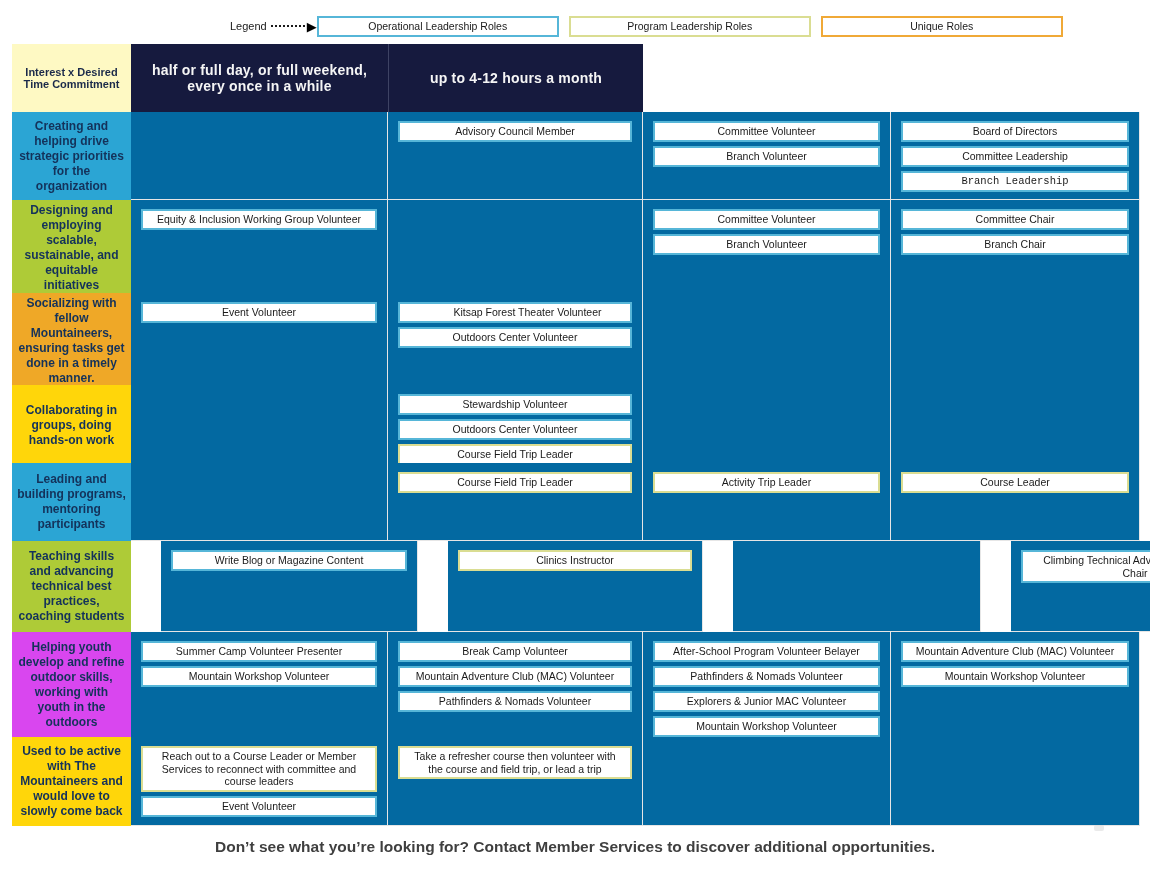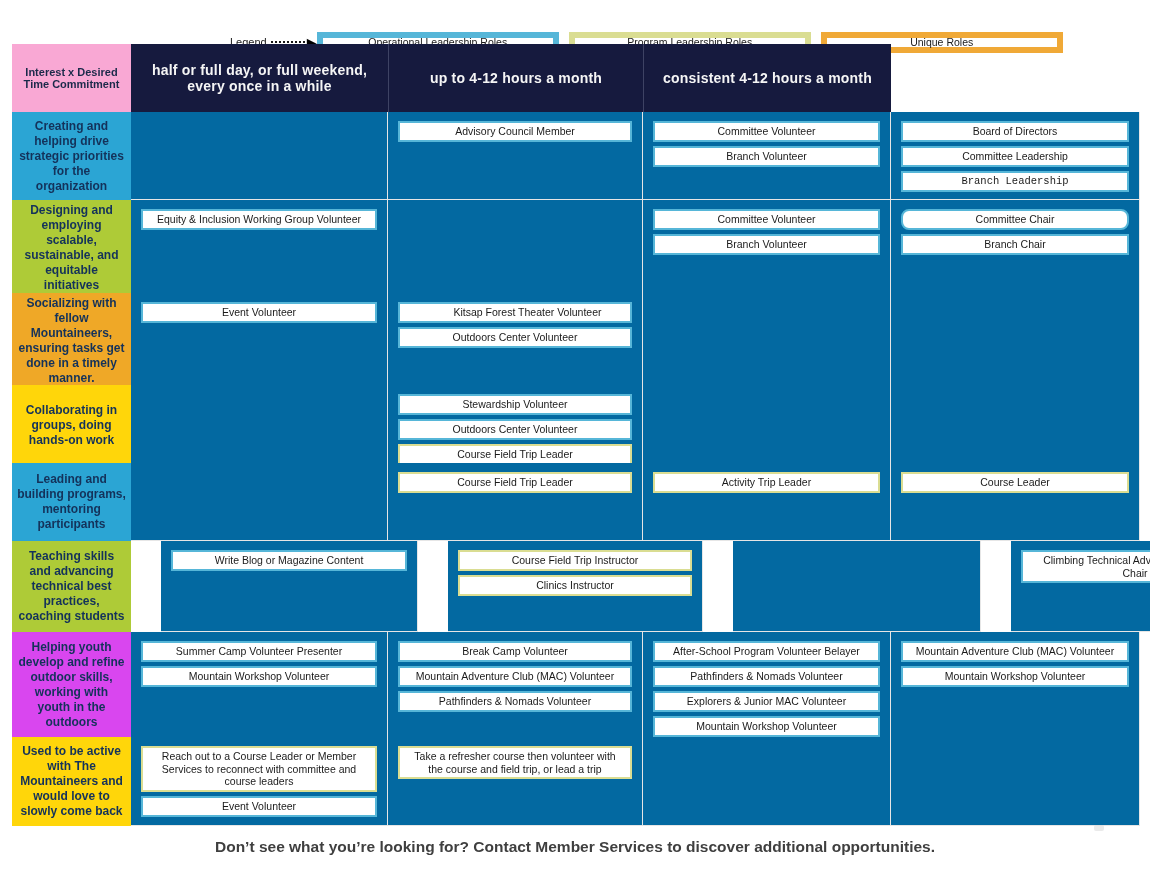--- a/index.html
+++ b/index.html
@@ -1,32 +1,32 @@
 <!DOCTYPE html>
 <html><head>
 <meta charset="utf-8">
 <style>
   * { margin:0; padding:0; box-sizing:border-box; }
   body { background:#fff; font-family:"Liberation Sans", sans-serif; }
   .page { position:relative; width:1150px; height:869px; background:#fff; overflow:hidden; }
 
   
-  .legend-bar { position:absolute; left:230px; top:15px; height:22px; display:flex; align-items:center;margin-top:16px; }
+  .legend-bar { position:absolute; left:230px; top:15px; height:22px; display:flex; align-items:center; }
   .legend-label { font-size:11px; color:#1a1a1a; }
   .legend-dots { width:34px; height:0; border-bottom:2px dotted #1a1a1a; margin:0 2px 0 4px; }
   .legend-arrow { font-size:13px; color:#000; line-height:1; margin-right:-2px; }
   .legend-items { display:flex; }
-  .legend-box { width:242px; height:21px; margin-left:10px; background:#fff; border:6px solid #ef4444;
+  .legend-box { width:242px; height:21px; margin-left:10px; background:#fff; border:2px solid #ef4444;
                 display:flex; align-items:center; justify-content:center; font-size:10.5px; color:#1a1a1a; }
   .legend-items .legend-box:first-child { margin-left:2px; }
 
   
   .matrix { position:absolute; left:12px; top:44px; width:1128px; }
   .header-row { display:grid; grid-template-columns:119px 257px 255px 248px 249px; height:68px; }
-  .corner-cell { background:#f9a8d4; color:#1b2a4a; font-weight:bold; font-size:11px; text-align:center;
+  .corner-cell { background:#fef9c3; color:#1b2a4a; font-weight:bold; font-size:11px; text-align:center;
                  display:flex; align-items:center; justify-content:center; padding:4px 8px; }
   .header-cell { background:#161a3e; color:#f5f5f5; font-weight:bold; font-size:14px; letter-spacing:.2px;
                  text-align:center; display:flex; align-items:center; justify-content:center; padding:4px 16px; }
   .header-cell + .header-cell { border-left:1px solid #3e4364; }
 
   .grid-row { display:grid; grid-template-columns:119px 257px 255px 248px 249px; }
   .row-label { display:flex; align-items:center; justify-content:center; text-align:center;
                font-weight:bold; font-size:12px; line-height:1.25; color:#14325a; padding:3px 5px; }
   .cell { background:#0369a1; border-right:1px solid #e6e6e6; border-bottom:1px solid #e6e6e6;
           display:flex; flex-direction:column; align-items:center; padding-top:9px; gap:4px; }
@@ -55,21 +55,20 @@
         <div class="legend-box" style="border-color: rgb(218, 221, 146);">Program Leadership Roles</div>
         <div class="legend-box" style="border-color: rgb(240, 169, 55);">Unique Roles</div>
       </div>
   </div>
 
   <div class="matrix">
     <div class="header-row">
       <div class="corner-cell">Interest x Desired Time Commitment</div>
       <div class="header-cell">half or full day, or full weekend, every once in a while</div>
       <div class="header-cell">up to 4-12 hours a month</div>
-      <div class="header-cell">consistent 4-12 hours a month</div>
     </div>
     <div>
         <div class="grid-row" style="height: 88px;">
           <div class="row-label" style="background: rgb(43, 165, 212);">Creating and helping drive strategic priorities for the organization</div>
           <div class="cell"></div>
           <div class="cell">
             <div class="role-box" style="border-color: rgb(86, 182, 216);">Advisory Council Member</div>
           </div>
           <div class="cell">
             <div class="role-box" style="border-color: rgb(86, 182, 216);">Committee Volunteer</div>
@@ -85,21 +84,21 @@
           <div class="row-label" style="background: rgb(174, 203, 55);">Designing and employing scalable, sustainable, and equitable initiatives</div>
           <div class="cell">
             <div class="role-box" style="border-color: rgb(86, 182, 216);">Equity &amp; Inclusion Working Group Volunteer</div>
           </div>
           <div class="cell"></div>
           <div class="cell">
             <div class="role-box" style="border-color: rgb(86, 182, 216);">Committee Volunteer</div>
             <div class="role-box" style="border-color: rgb(86, 182, 216);">Branch Volunteer</div>
           </div>
           <div class="cell">
-            <div class="role-box" style="border-color: rgb(86, 182, 216); border-radius: 8px;">Committee Chair</div>
+            <div class="role-box" style="border-color: rgb(86, 182, 216);">Committee Chair</div>
             <div class="role-box" style="border-color: rgb(86, 182, 216);">Branch Chair</div>
           </div>
         </div>
         <div class="grid-row" style="height: 92px;">
           <div class="row-label" style="background: rgb(239, 168, 39);">Socializing with fellow Mountaineers, ensuring tasks get done in a timely manner.</div>
           <div class="cell">
             <div class="role-box" style="border-color: rgb(86, 182, 216);">Event Volunteer</div>
           </div>
           <div class="cell">
             <div class="role-box" style="border-color: rgb(86, 182, 216); padding-left: 33px;">Kitsap Forest Theater Volunteer</div>
@@ -131,21 +130,20 @@
           <div class="cell">
             <div class="role-box" style="border-color: rgb(218, 221, 146);">Course Leader</div>
           </div>
         </div>
         <div class="grid-row" style="height: 91px; gap: 30px;">
           <div class="row-label" style="background: rgb(174, 203, 55);">Teaching skills and advancing technical best practices, coaching students</div>
           <div class="cell">
             <div class="role-box" style="border-color: rgb(86, 182, 216);">Write Blog or Magazine Content</div>
           </div>
           <div class="cell">
-            <div class="role-box" style="border-color: rgb(218, 221, 146);">Course Field Trip Instructor</div>
             <div class="role-box" style="border-color: rgb(218, 221, 146);">Clinics Instructor</div>
           </div>
           <div class="cell"></div>
           <div class="cell">
             <div class="role-box" style="border-color: rgb(86, 182, 216);">Climbing Technical Advisory Committee Chair</div>
           </div>
         </div>
         <div class="grid-row" style="height: 105px;">
           <div class="row-label" style="background: #d946ef;">Helping youth develop and refine outdoor skills, working with youth in the outdoors</div>
           <div class="cell">

